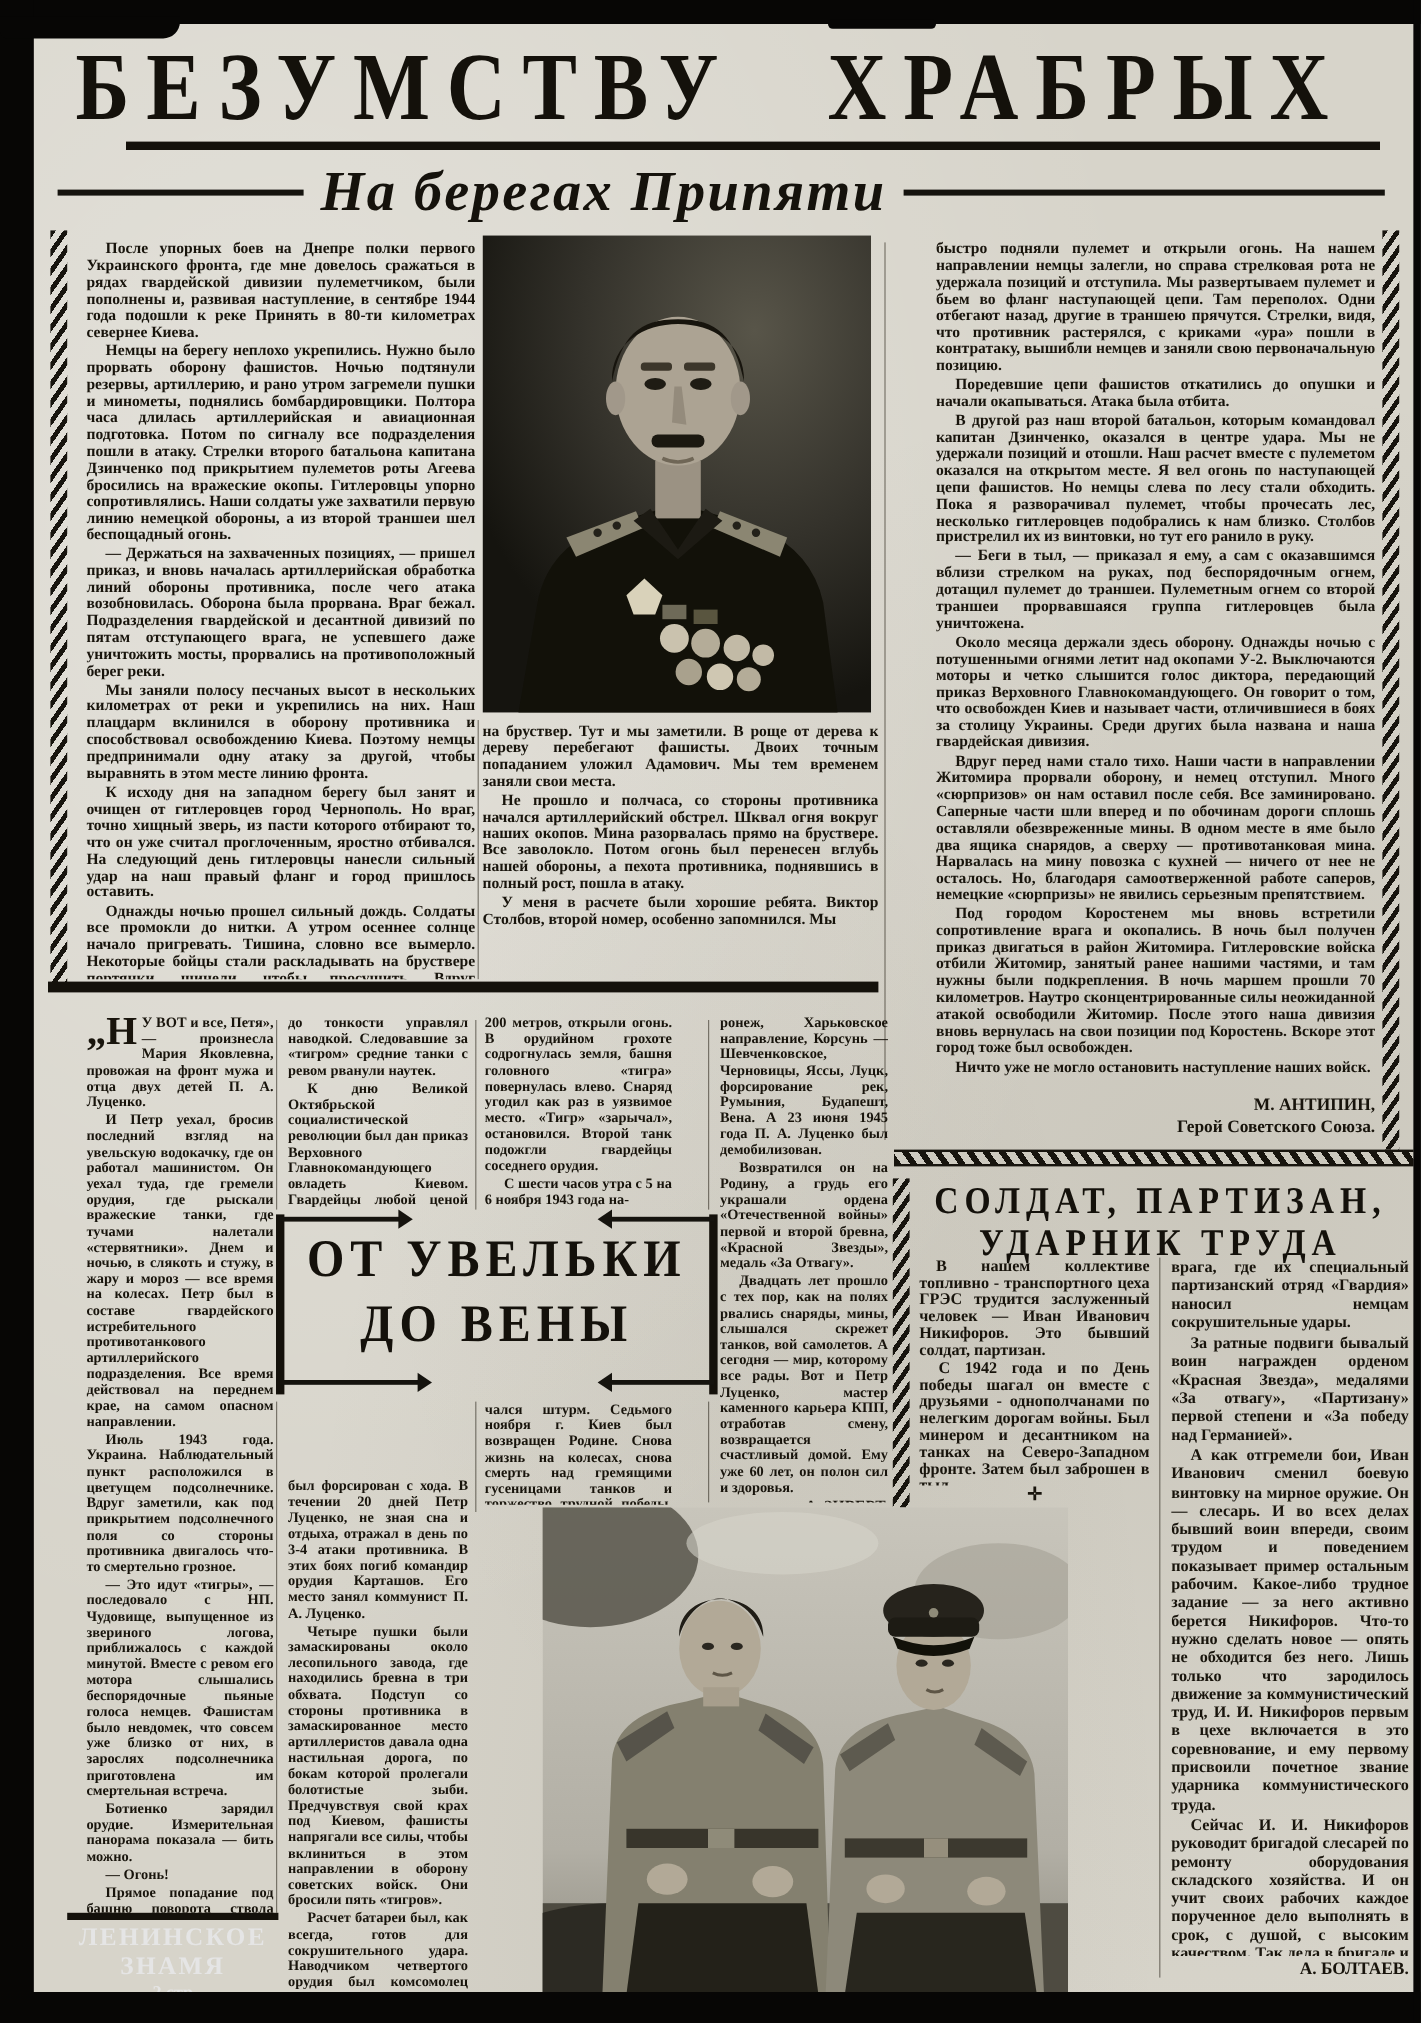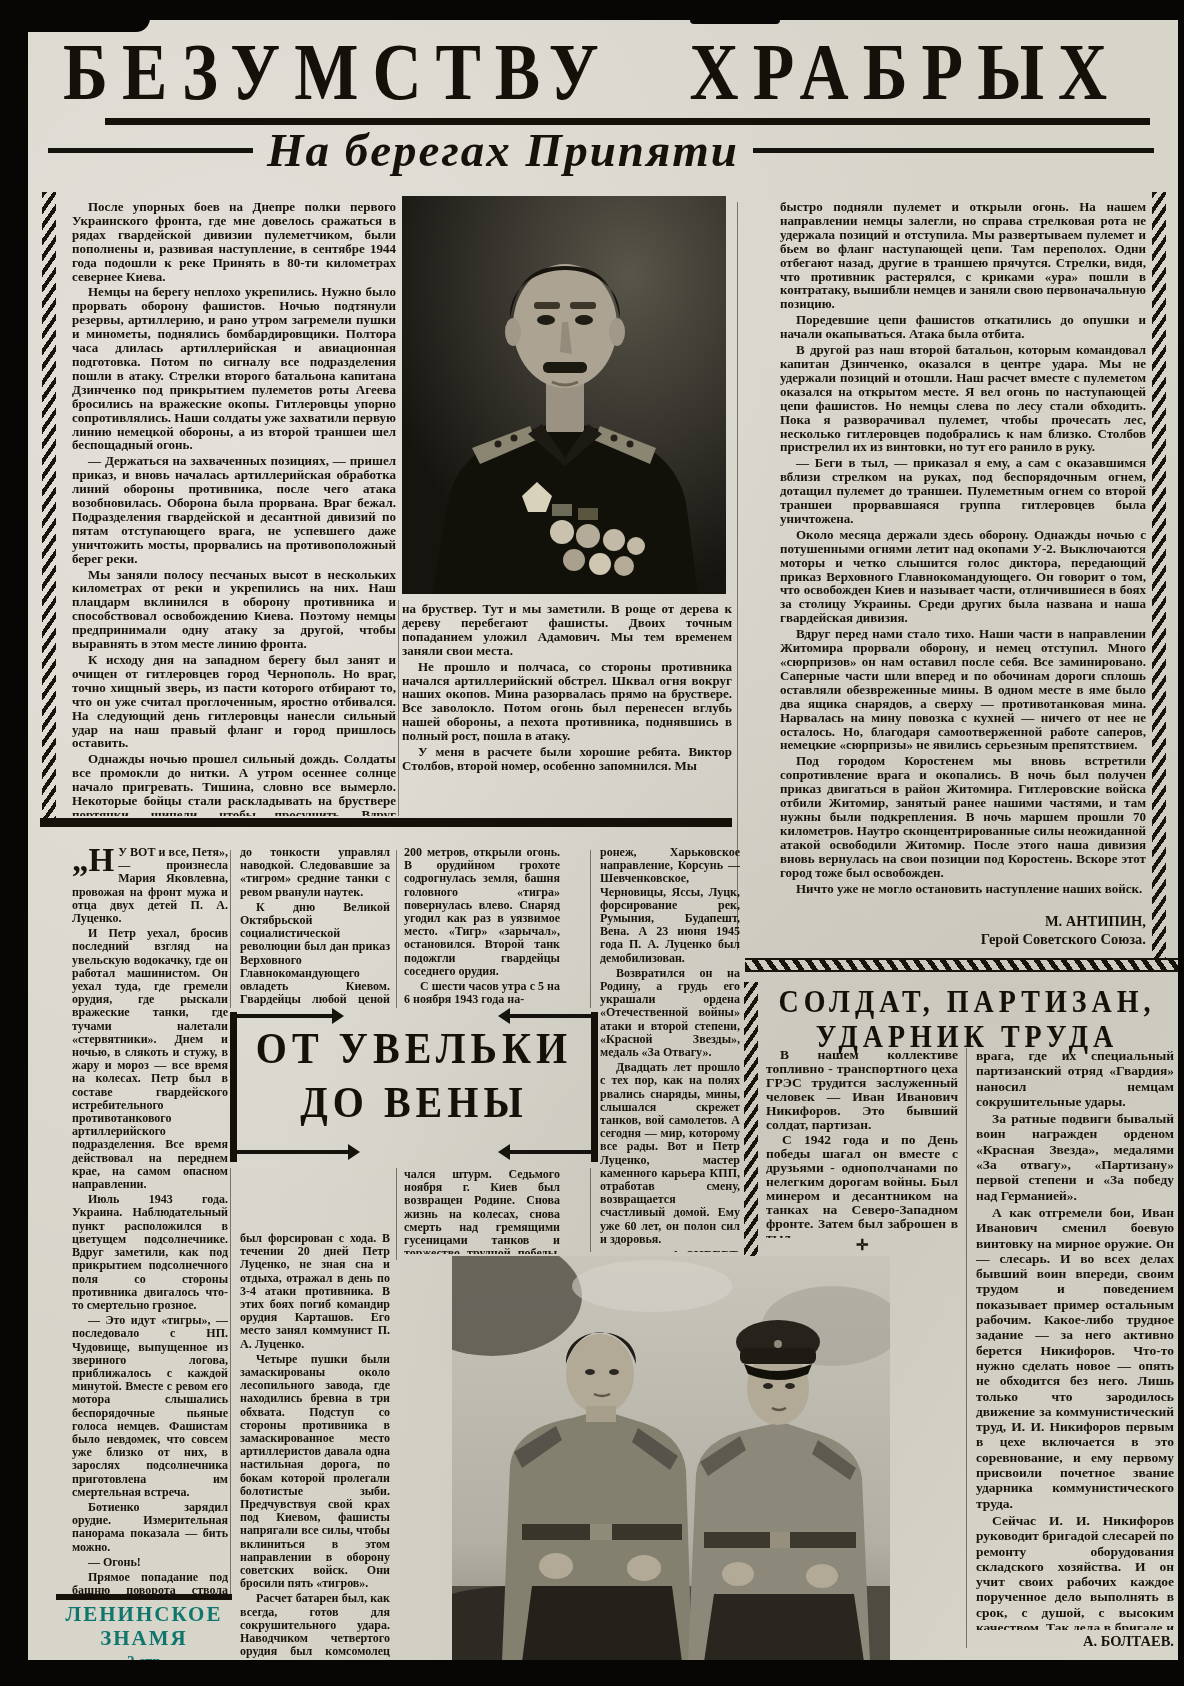--- a/index.html
+++ b/index.html
@@ -10,21 +10,21 @@
                      radial-gradient(ellipse at 85% 60%,rgba(95,88,70,.10),rgba(95,88,70,0) 50%),
                      radial-gradient(ellipse at 50% 95%,rgba(80,75,60,.08),rgba(80,75,60,0) 45%);}
   .fr{position:absolute;background:#070605}
   .hr{position:absolute;background:#14110b}
   .vr{position:absolute;width:1px;background:rgba(40,34,24,.55)}
   .zz{position:absolute;width:14px;background:repeating-linear-gradient(125deg,#17140e 0 4px,rgba(0,0,0,0) 4px 9px)}
   .zzh{position:absolute;height:14px;border-top:2px solid #17140e;border-bottom:2px solid #17140e;
        background:repeating-linear-gradient(55deg,#17140e 0 5px,rgba(0,0,0,0) 5px 11px)}
   .mast{position:absolute;left:52px;top:26px;width:1080px;text-align:center;font-weight:bold;font-size:68px;
         letter-spacing:14px;word-spacing:46px;white-space:nowrap;color:#14110b;transform:scaleY(1.18);transform-origin:top}
-  .subrow{position:absolute;left:48px;top:120px;width:1106px;height:60px;display:flex;align-items:center}
+  .subrow{position:absolute;left:48px;top:130px;width:1106px;height:60px;display:flex;align-items:center}
   .subline{height:5px;background:#15130e}
   .subtxt{font-size:47px;font-style:italic;font-weight:bold;color:#15120c;letter-spacing:2px;white-space:nowrap;padding:0 14px}
   .t{position:absolute;font-weight:bold;color:#18140c;text-align:justify;overflow:hidden;hyphens:auto}
   .t p{text-indent:16px;margin:0 0 2px}
   .a1t{font-size:13px;line-height:13.9px}
   .a2t{font-size:12px;line-height:13.2px}
   .a3t{font-size:13.5px;line-height:14.1px}
   .sig{position:absolute;text-align:right;font-weight:bold;color:#18140c;font-size:14.5px;line-height:18px}
   .dc{float:left;font-size:33px;line-height:26px;font-weight:bold;margin:1px 4px 0 0;letter-spacing:0}
   .box{position:absolute;left:230px;top:1012px;width:368px;height:150px;
@@ -32,21 +32,21 @@
   .bt{font-size:40px;line-height:54px;font-weight:bold;text-align:center;letter-spacing:5px;color:#14110b;
       white-space:nowrap;transform:scaleY(1.1)}
   .bthead{padding-top:10px}
   .arrow{position:absolute;height:4px;background:#15130e}
   .arrow.r:after{content:"";position:absolute;right:-11px;top:-6px;border-top:8px solid transparent;
       border-bottom:8px solid transparent;border-left:12px solid #15130e}
   .arrow.l:after{content:"";position:absolute;left:-11px;top:-6px;border-top:8px solid transparent;
       border-bottom:8px solid transparent;border-right:12px solid #15130e}
   .a3head{position:absolute;left:760px;top:984px;width:414px;text-align:center;font-weight:bold;font-size:28px;
       line-height:31px;letter-spacing:5px;color:#14110b;white-space:nowrap;transform:scaleY(1.12);transform-origin:top}
-  .foot{position:absolute;left:56px;top:1602px;width:176px;text-align:center;font-weight:bold;color:#0f766e}
+  .foot{position:absolute;left:56px;top:1602px;width:176px;text-align:center;font-weight:bold;color:#e5e5e5}
   .fname{font-size:21px;line-height:24px;letter-spacing:2px}
   .fpage{font-size:15px;line-height:18px;margin-top:2px}
   .photo{position:absolute;overflow:hidden}
   .endmark{position:absolute;font-weight:bold;font-size:15px;color:#18140c}
 </style>
 </head>
 <body>
 
 <div class="page">
   <div class="paper"></div>
@@ -177,21 +177,21 @@
     <p style="text-indent:0">был форсирован с хода. В течении 20 дней Петр Луценко, не зная сна и отдыха, отражал в день по 3-4 атаки противника. В этих боях погиб командир орудия Карташов. Его место занял коммунист П. А. Луценко.</p>
     <p>Четыре пушки были замаскированы около лесопильного завода, где находились бревна в три обхвата. Подступ со стороны противника в замаскированное место артиллеристов давала одна настильная дорога, по бокам которой пролегали болотистые зыби. Предчувствуя свой крах под Киевом, фашисты напрягали все силы, чтобы вклиниться в этом направлении в оборону советских войск. Они бросили пять «тигров».</p>
     <p>Расчет батареи был, как всегда, готов для сокрушительного удара. Наводчиком четвертого орудия был комсомолец Лисиченко, командир — уже гвардии старшина Луценко. Орудие этого расчета должно было бить по головному танку, а следующие пушки по другим. Подпустив танки на расстояние</p>
   </div>
   <div class="t a2t" style="left:404px;top:1168px;width:156px;height:86px">
     <p style="text-indent:0">чался штурм. Седьмого ноября г. Киев был возвращен Родине. Снова жизнь на колесах, снова смерть над гремящими гусеницами танков и торжество трудной победы. Во-</p>
   </div>
 
   <div class="t a2t" style="left:600px;top:846px;width:140px;height:406px">
     <p style="text-indent:0">ронеж, Харьковское направление, Корсунь — Шевченковское, Черновицы, Яссы, Луцк, форсирование рек, Румыния, Будапешт, Вена. А 23 июня 1945 года П. А. Луценко был демобилизован.</p>
-    <p>Возвратился он на Родину, а грудь его украшали ордена «Отечественной войны» атаки и второй степени, «Красной Звезды», медаль «За Отвагу».</p>
+    <p>Возвратился он на Родину, а грудь его украшали ордена «Отечественной войны» первой и второй бревна, «Красной Звезды», медаль «За Отвагу».</p>
     <p>Двадцать лет прошло с тех пор, как на полях рвались снаряды, мины, слышался скрежет танков, вой самолетов. А сегодня — мир, которому все рады. Вот и Петр Луценко, мастер каменного карьера КПП, отработав смену, возвращается счастливый домой. Ему уже 60 лет, он полон сил и здоровья.</p>
     <p style="text-align:right;text-indent:0;font-size:13px"><span>А. ЗИВЕРТ.</span></p>
 
   </div>
 
   <div class="vr" style="left:230px;top:850px;height:158px"></div>
   <div class="vr" style="left:230px;top:1168px;height:426px"></div>
   <div class="vr" style="left:396px;top:850px;height:158px"></div>
   <div class="vr" style="left:396px;top:1168px;height:92px"></div>
   <div class="vr" style="left:590px;top:850px;height:158px"></div>

